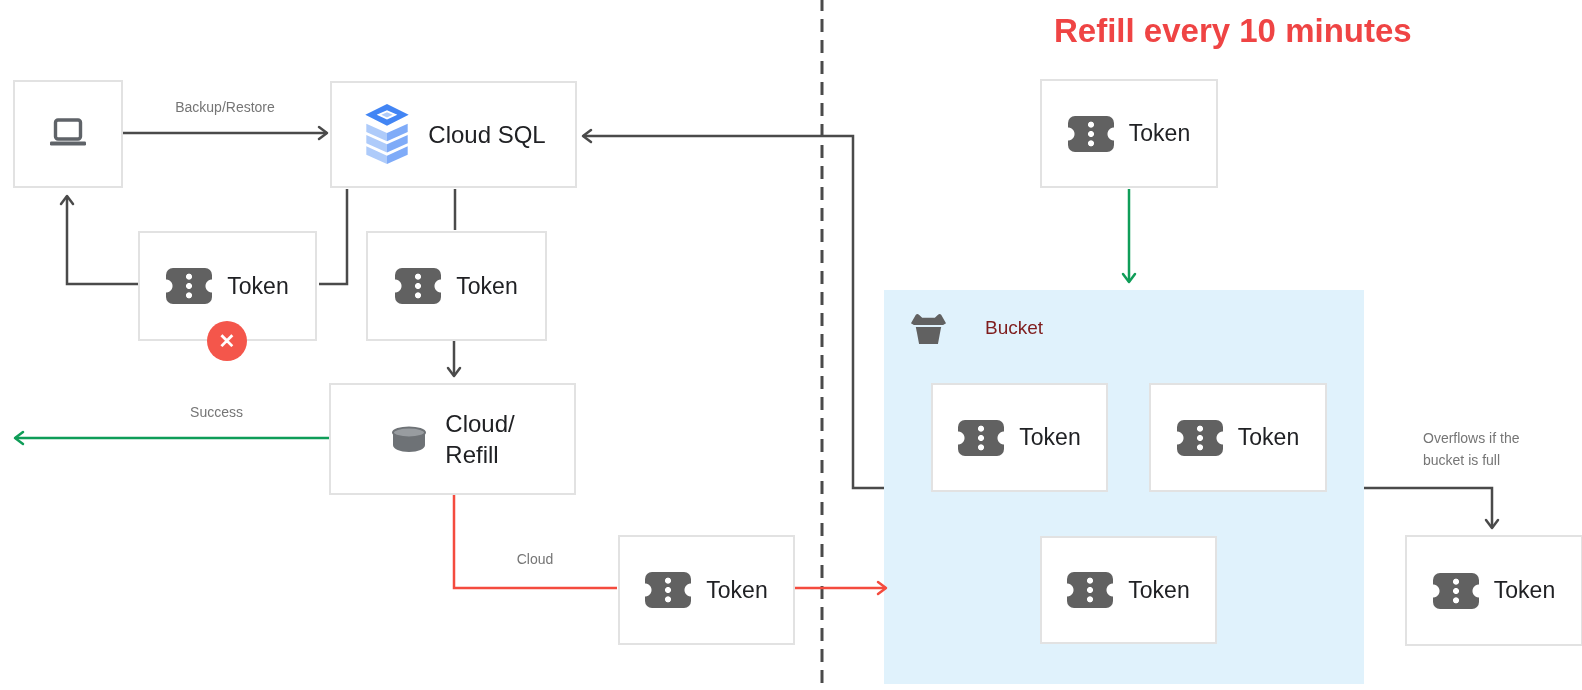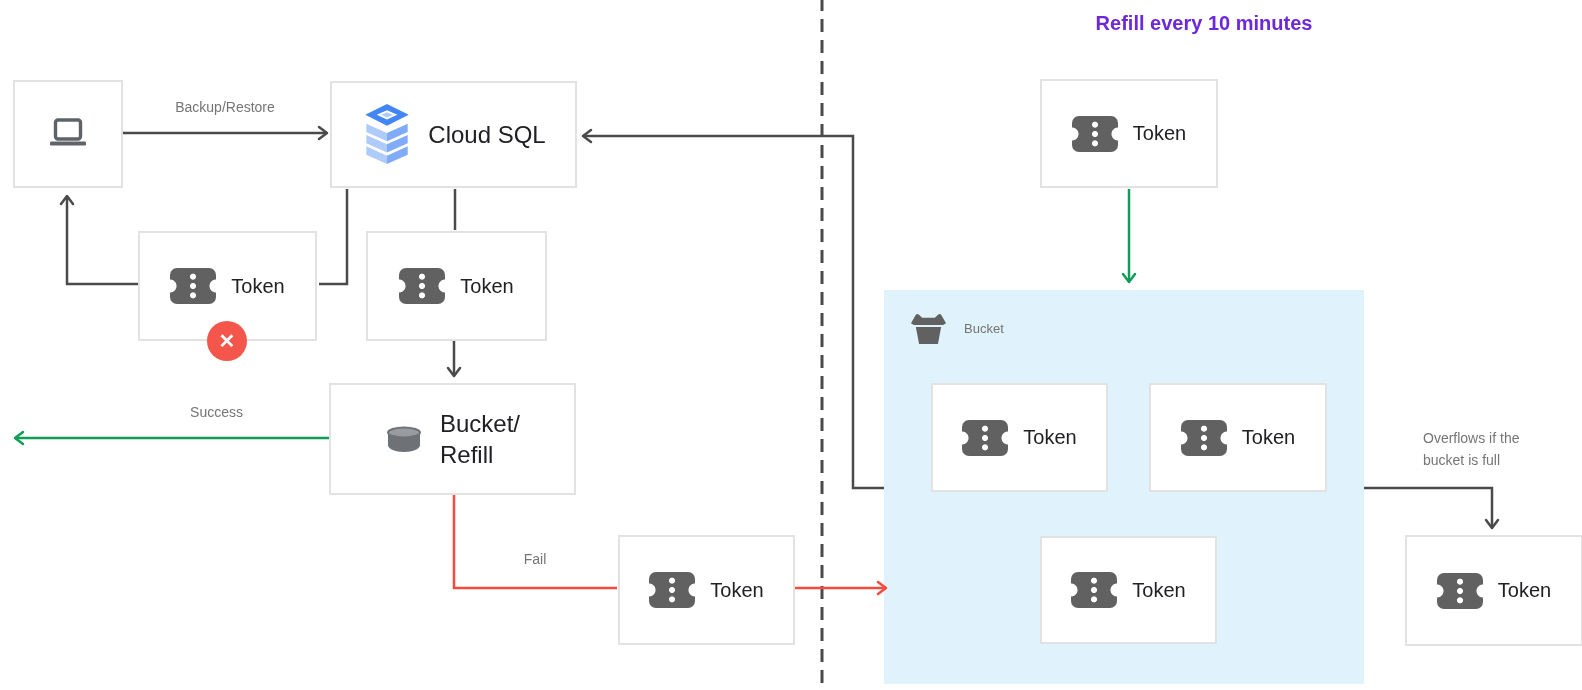--- a/index.html
+++ b/index.html
@@ -10,44 +10,44 @@
   .bucket{
     position:absolute;left:884px;top:290px;width:480px;height:394px;
     background:#e0f2fc;z-index:1;
   }
   .connectors{position:absolute;left:0;top:0;z-index:2;}
   .box{
     position:absolute;background:#ffffff;border:2px solid #e2e2e2;
     box-sizing:border-box;display:flex;align-items:center;justify-content:center;
     gap:15px;z-index:3;
   }
-  .node-label{font-size:20px;color:#202124;white-space:nowrap;}
+  .node-label{font-size:23px;color:#202124;white-space:nowrap;}
   .node-label-lg{font-size:24px;color:#202124;white-space:nowrap;}
   .two-line{font-size:24px;color:#202124;line-height:1.3;text-align:left;}
   .token-icon{
     width:46px;height:36px;border-radius:7px;flex:0 0 auto;
     background:
       radial-gradient(circle at 0% 50%, #ffffff 0 6px, rgba(255,255,255,0) 7px),
       radial-gradient(circle at 100% 50%, #ffffff 0 6px, rgba(255,255,255,0) 7px),
       radial-gradient(circle at 50% 24%, #ffffff 0 2.6px, rgba(255,255,255,0) 3.4px),
       radial-gradient(circle at 50% 50%, #ffffff 0 2.6px, rgba(255,255,255,0) 3.4px),
       radial-gradient(circle at 50% 76%, #ffffff 0 2.6px, rgba(255,255,255,0) 3.4px),
       #616161;
   }
   .gray-label{
     position:absolute;color:#757575;font-size:14px;z-index:4;white-space:nowrap;
   }
   .title{
-    position:absolute;left:1054px;top:12px;width:300px;text-align:center;
-    font-size:20px;font-weight:700;color:#6d28d9;z-index:4;white-space:nowrap;
+    position:absolute;left:1054px;top:12px;width:300px;text-align:left;
+    font-size:33px;font-weight:700;color:#ef4444;z-index:4;white-space:nowrap;
   }
   .bucket-header{
     position:absolute;left:910px;top:311px;display:flex;align-items:center;gap:17px;z-index:4;
   }
-  .bucket-header .bucket-name{color:#737373;font-size:13px;}
+  .bucket-header .bucket-name{color:#7f1d1d;font-size:19px;margin-left:21px;}
   .badge{
     position:absolute;left:207px;top:321px;width:40px;height:40px;border-radius:50%;
     background:#f4564b;color:#ffffff;display:flex;align-items:center;justify-content:center;
     font-size:20px;font-weight:700;z-index:5;
   }
   .icon{flex:0 0 auto;display:block;}
 </style>
 </head>
 <body>
 
@@ -128,21 +128,21 @@
     <div class="token-icon"></div>
     <span class="node-label">Token</span>
   </div>
 
   <div class="box" style="left:329px;top:383px;width:247px;height:112px;gap:17px;">
     <svg class="icon" width="38" height="27" viewBox="0 0 38 27">
       <path d="M3 6 V19 C3 23 10 26 19 26 C28 26 35 23 35 19 V6" fill="#6e7276"></path>
       <ellipse cx="19" cy="6.5" rx="16" ry="5" fill="#989ca0" stroke="#6e7276" stroke-width="2"></ellipse>
     </svg>
     <div class="two-line">
-      <div>Bucket/</div>
+      <div>Cloud/</div>
       <div>Refill</div>
     </div>
   </div>
 
   <div class="box" style="left:618px;top:535px;width:177px;height:110px;">
     <div class="token-icon"></div>
     <span class="node-label">Token</span>
   </div>
 
   <div class="box" style="left:1040px;top:79px;width:178px;height:109px;">
@@ -171,19 +171,19 @@
     <span class="node-label">Token</span>
   </div>
 
   <div class="box" style="left:1405px;top:535px;width:178px;height:111px;">
     <div class="token-icon"></div>
     <span class="node-label">Token</span>
   </div>
 
   <div class="gray-label" style="left:125px;top:99px;width:200px;text-align:center;">Backup/Restore</div>
   <div class="gray-label" style="left:103px;top:404px;width:140px;text-align:right;">Success</div>
-  <div class="gray-label" style="left:485px;top:551px;width:100px;text-align:center;">Fail</div>
+  <div class="gray-label" style="left:485px;top:551px;width:100px;text-align:center;">Cloud</div>
   <div class="gray-label" style="left:1423px;top:427px;line-height:22px;">
     <div>Overflows if the</div>
     <div>bucket is full</div>
   </div>
 
 </div>
 
 </body></html>

